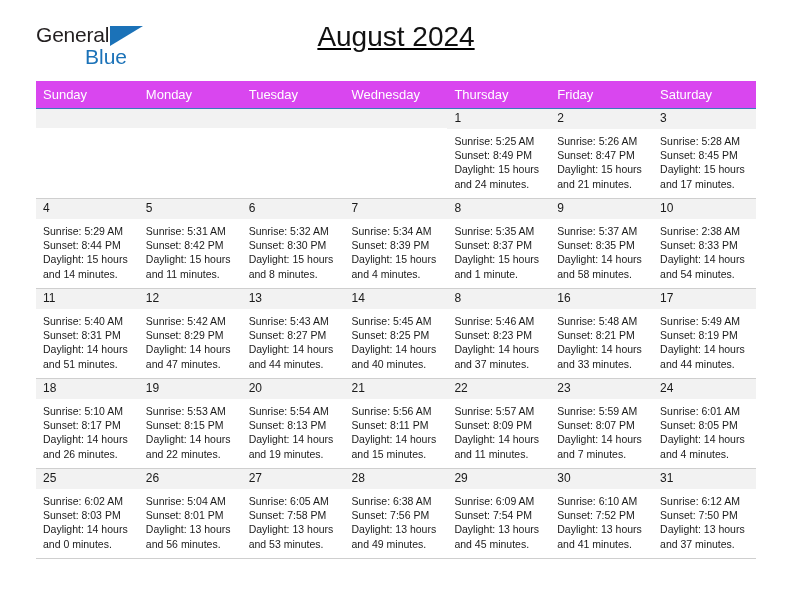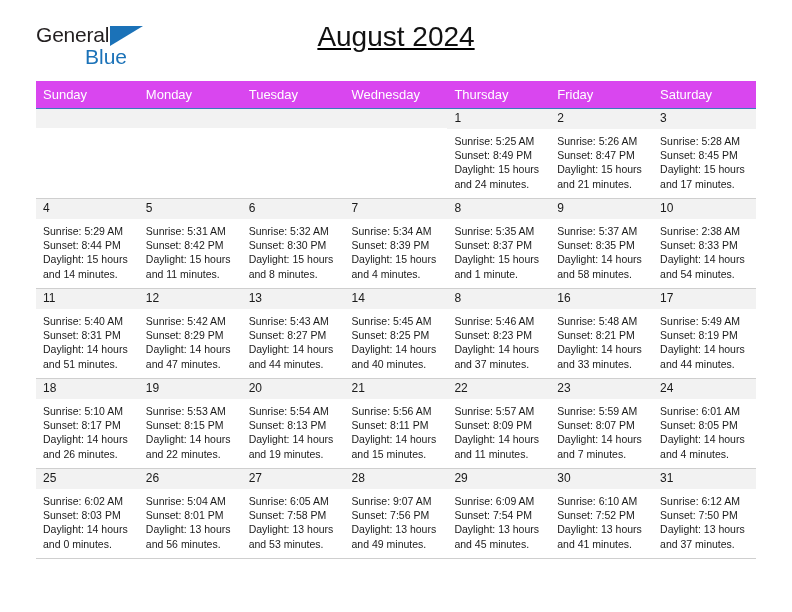--- a/index.html
+++ b/index.html
@@ -492,21 +492,21 @@
                 <div>Sunset: 7:58 PM</div>
                 <div>Daylight: 13 hours</div>
                 <div>and 53 minutes.</div>
               </div>
             </div>
           </td>
           <td>
             <div class="cell-inner">
               <span class="daynum">28</span>
               <div class="detail">
-                <div>Sunrise: 9:07 AM</div>
+                <div>Sunrise: 6:38 AM</div>
                 <div>Sunset: 7:56 PM</div>
                 <div>Daylight: 13 hours</div>
                 <div>and 49 minutes.</div>
               </div>
             </div>
           </td>
           <td>
             <div class="cell-inner">
               <span class="daynum">29</span>
               <div class="detail">

